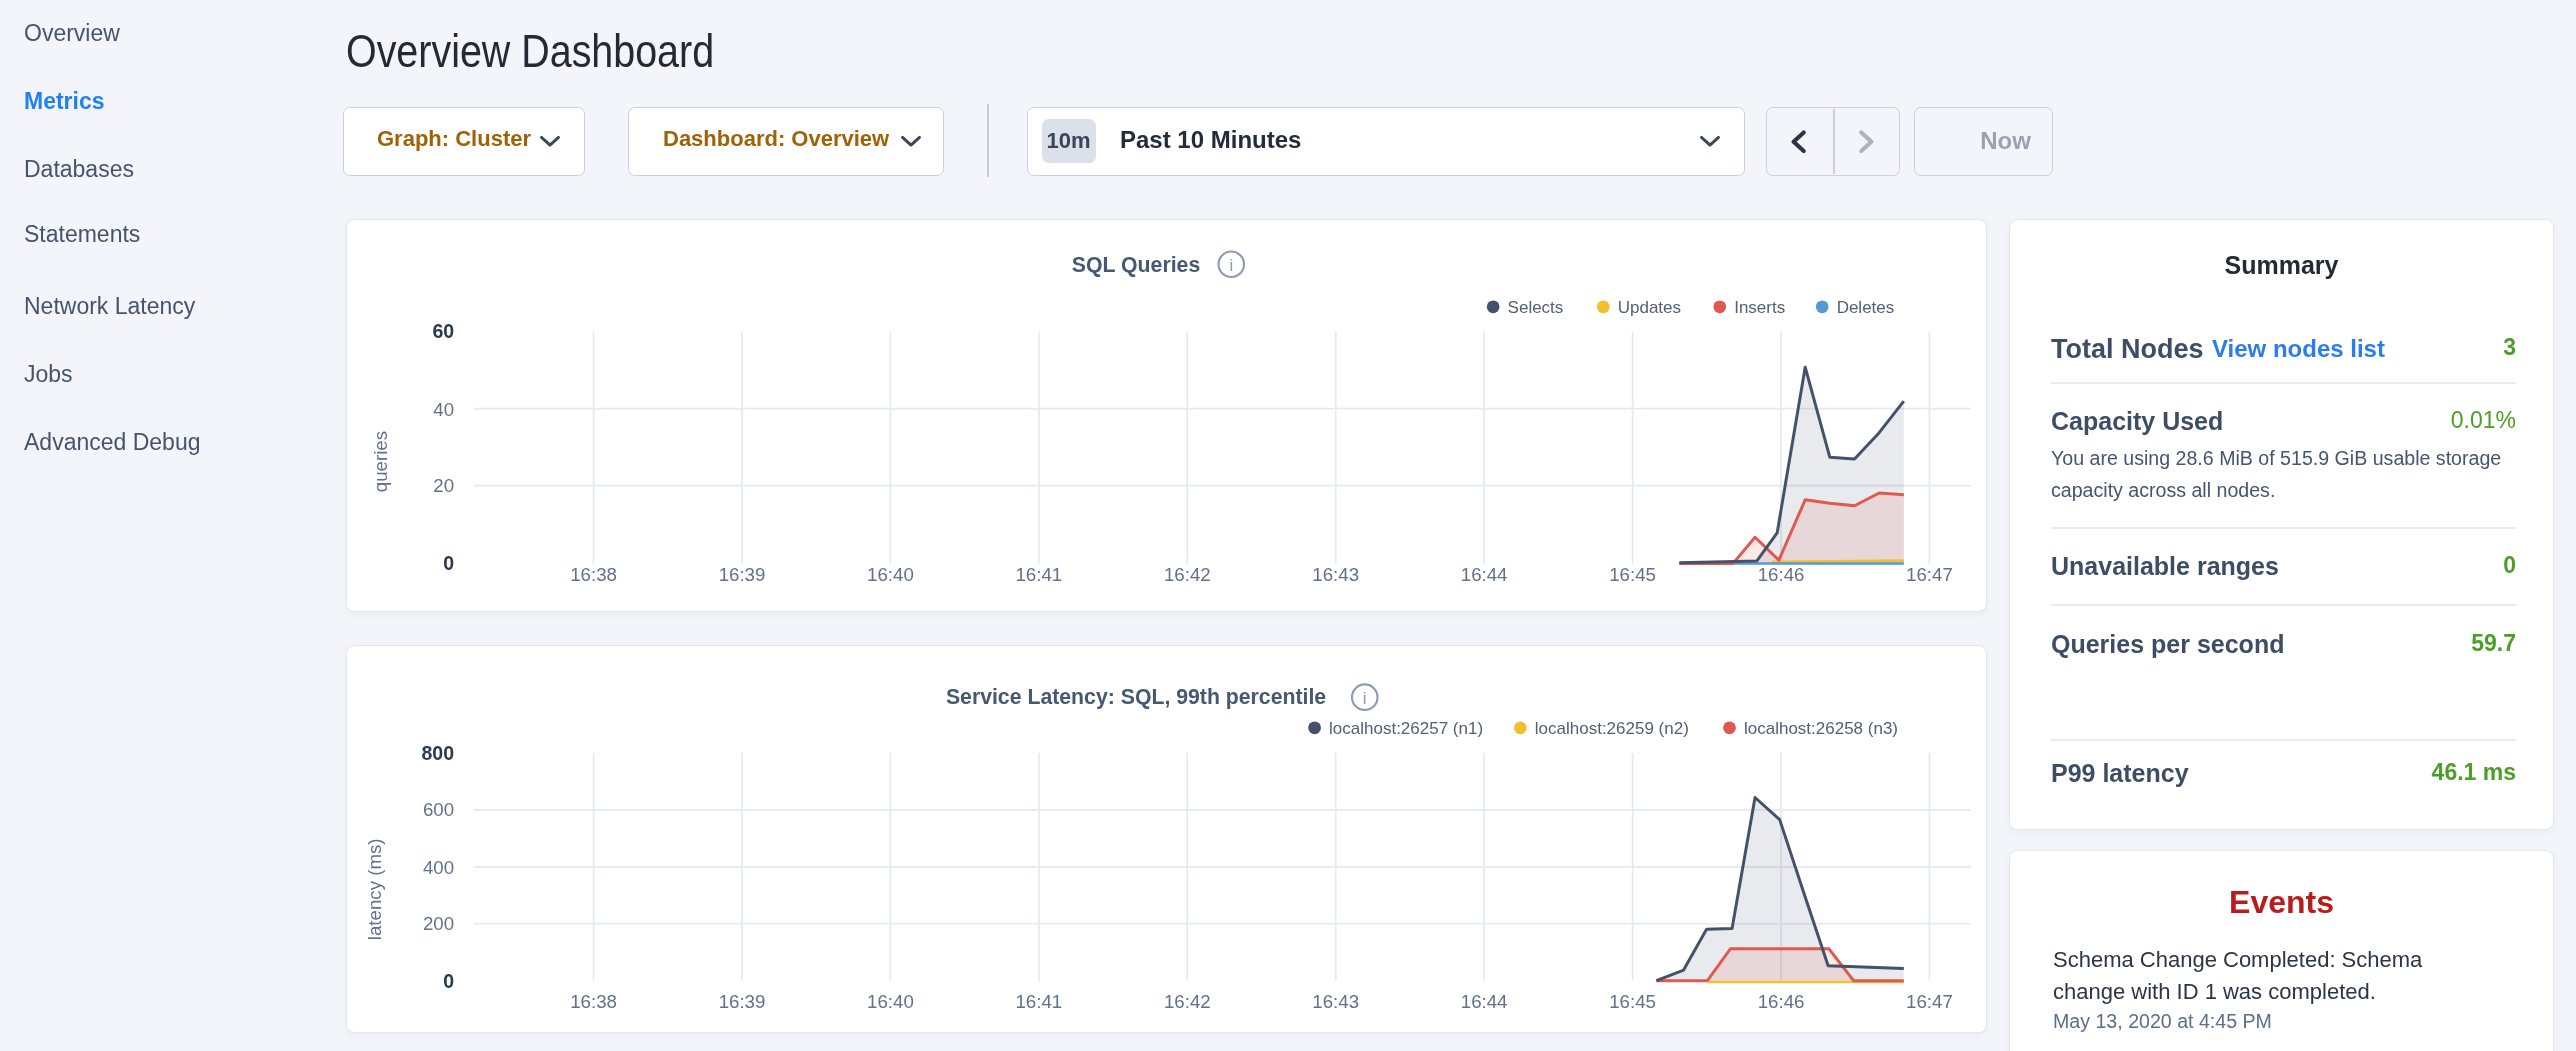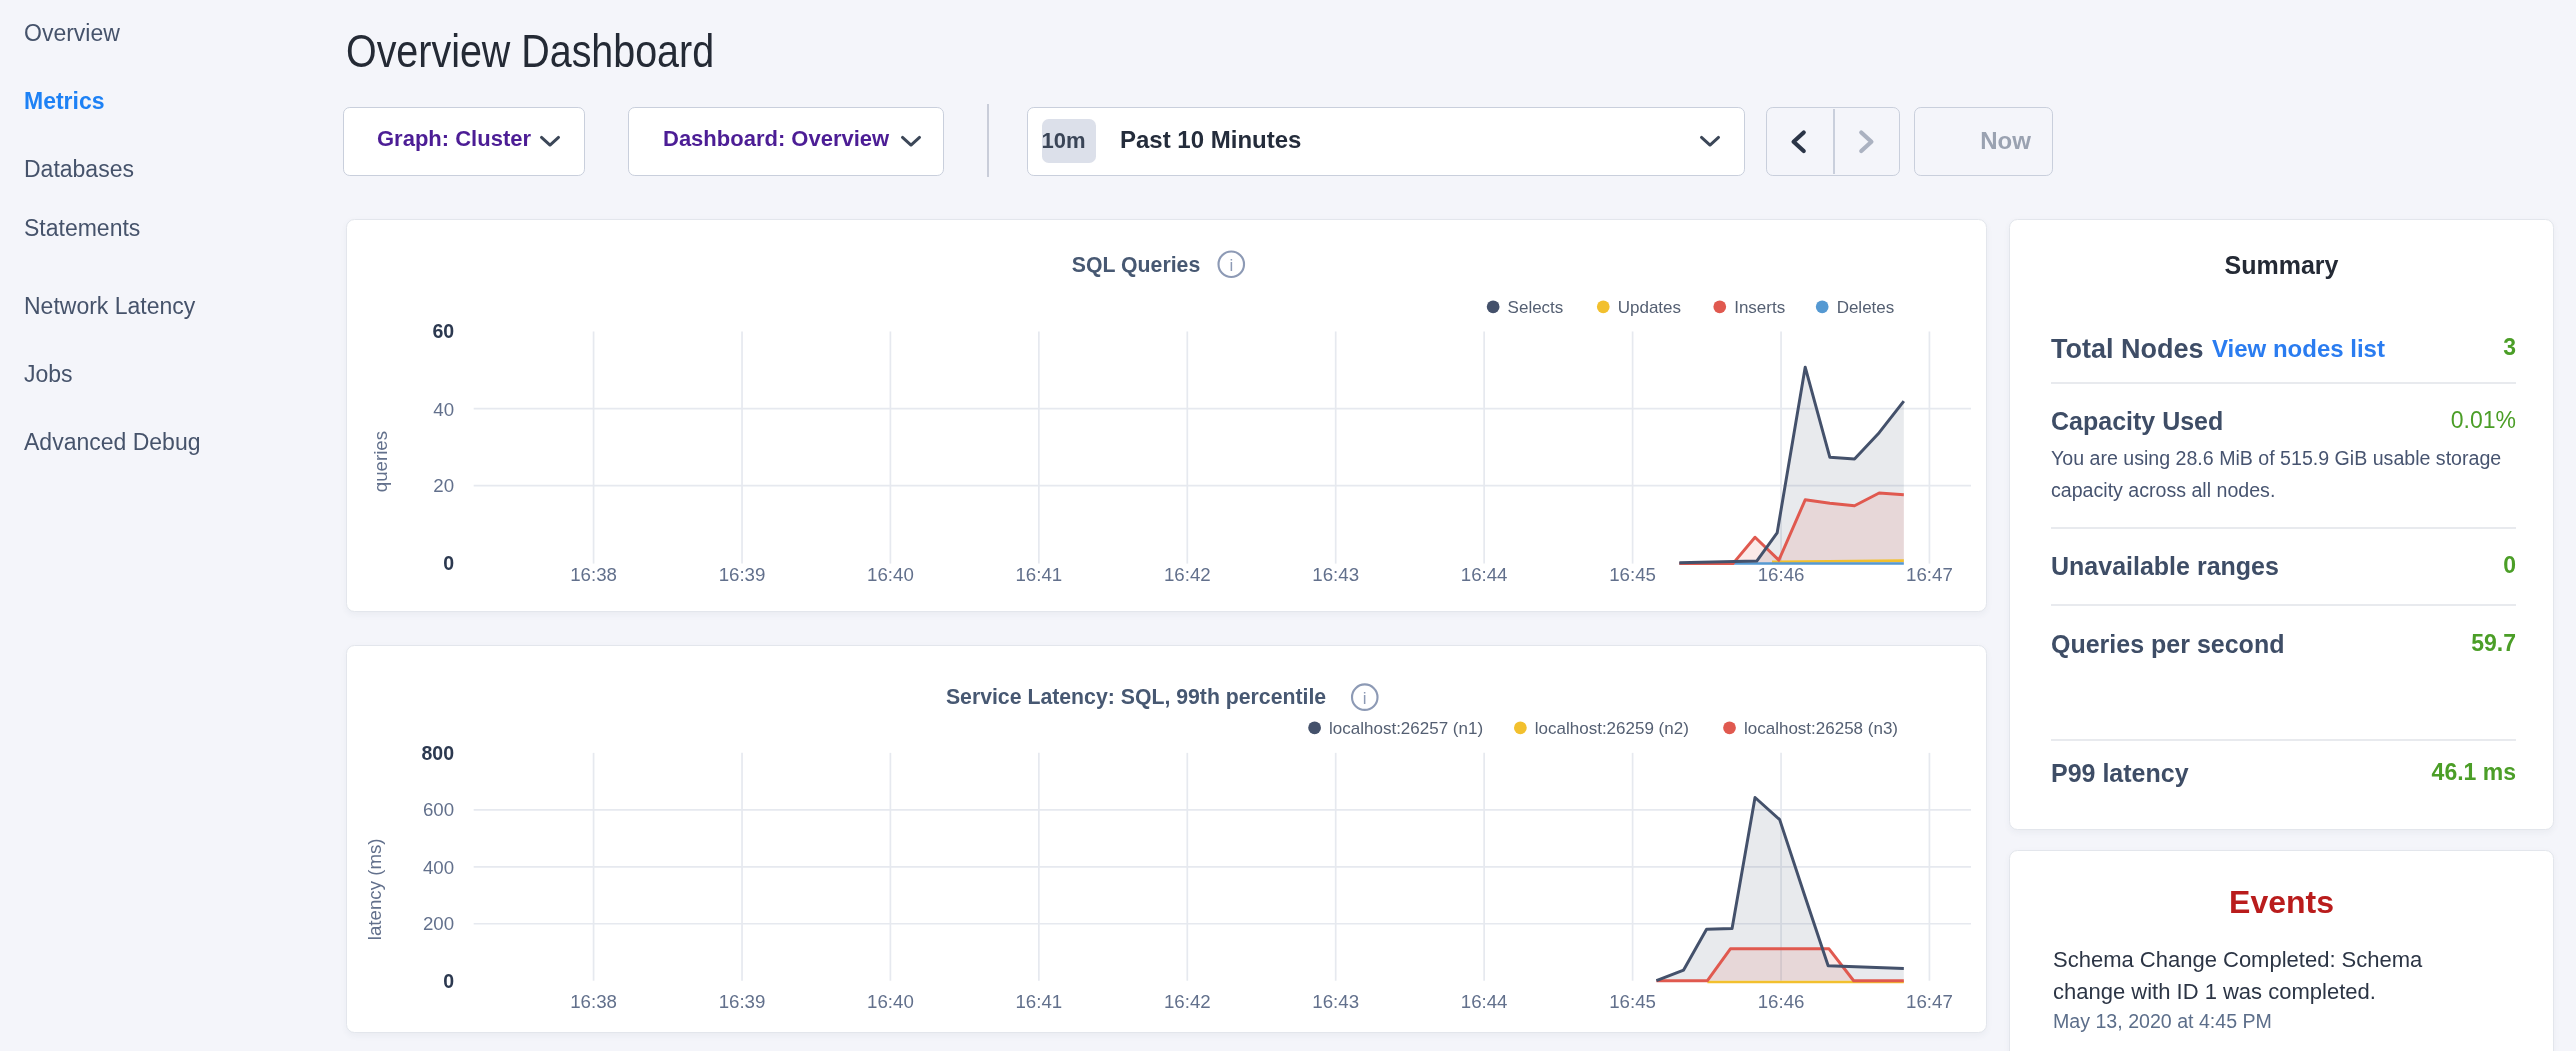--- a/index.html
+++ b/index.html
@@ -1,46 +1,46 @@
 <!DOCTYPE html>
 <html style="font-size:13.6px"><head><meta charset="utf-8"><style>
 * { margin:0; padding:0; box-sizing:border-box; }
 html,body { width:2576px; height:1051px; background:#f4f5fa; font-family:"Liberation Sans", sans-serif; position:relative; overflow:hidden; }
 .abs { position:absolute; }
 .card { position:absolute; background:#fff; border:1.7px solid #e3e6ec; border-radius:8.5px; box-shadow:0 2.6px 6.8px rgba(60,70,90,0.05); }
 .nav { position:absolute; left:24px; font-size:23px; color:#46536b; }
 .tbtn { position:absolute; top:107px; height:69px; background:#fff; border:1.7px solid #c9cfdc; border-radius:6.8px; }
-.tlabel { font-size:22px; font-weight:bold; color:#4c1d95; }
+.tlabel { font-size:22px; font-weight:bold; color:#a16207; }
 </style></head>
 <body>
 <div class="nav" style="top:20.4px;">Overview</div>
 <div class="nav" style="top:88px; color:#1d81f5; font-weight:bold;">Metrics</div>
 <div class="nav" style="top:156px;">Databases</div>
-<div class="nav" style="top:215px;text-align:right;">Statements</div>
+<div class="nav" style="top:221px;text-align:right;">Statements</div>
 <div class="nav" style="top:293px;">Network Latency</div>
 <div class="nav" style="top:361px;">Jobs</div>
 <div class="nav" style="top:429px;">Advanced Debug</div>
 
 <div class="abs" style="left:346px; top:24px; font-size:46px; color:#242a35; transform:scaleX(0.857); transform-origin:left;">Overview Dashboard</div>
 
 <div class="tbtn" style="left:343px; width:242px;">
   <span class="abs tlabel" style="left:33px; top:18px;">Graph: Cluster</span>
   <span class="abs" style="left:194px; top:25.5px;"><svg width="24" height="15.3" viewBox="0 0 28 18">
         <path d="M4,4 L14,13 L24,4" fill="none" stroke="#3c4758" stroke-width="3.5" stroke-linecap="round" stroke-linejoin="round"></path>
       </svg></span>
 </div>
 <div class="tbtn" style="left:628px; width:316px;">
   <span class="abs tlabel" style="left:34px; top:18px;">Dashboard: Overview</span>
   <span class="abs" style="left:270px; top:25.5px;"><svg width="24" height="15.3" viewBox="0 0 28 18">
         <path d="M4,4 L14,13 L24,4" fill="none" stroke="#3c4758" stroke-width="3.5" stroke-linecap="round" stroke-linejoin="round"></path>
       </svg></span>
 </div>
 <div class="abs" style="left:987px; top:104px; width:1.7px; height:73px; background:#c9cdd9;"></div>
 <div class="tbtn" style="left:1027px; width:718px;">
-  <span class="abs" style="left:13.6px; top:11px; width:54px; height:44px; background:#dce0ea; border-radius:6.8px; text-align:left; line-height:44px; font-size:22px; font-weight:bold; color:#3a4557;">10m</span>
+  <span class="abs" style="left:13.6px; top:11px; width:54px; height:44px; background:#dce0ea; border-radius:6.8px; text-align:center; line-height:44px; font-size:22px; font-weight:bold; color:#3a4557;">10m</span>
   <span class="abs" style="left:92px; top:18px; font-size:24px; font-weight:bold; color:#242c3b;">Past 10 Minutes</span>
   <span class="abs" style="left:670px; top:25.5px;"><svg width="24" height="15.3" viewBox="0 0 28 18">
         <path d="M4,4 L14,13 L24,4" fill="none" stroke="#3c4758" stroke-width="3.5" stroke-linecap="round" stroke-linejoin="round"></path>
       </svg></span>
 </div>
 <div class="tbtn" style="left:1766px; width:134px; background:transparent;"></div>
 <div class="abs" style="left:1833px; top:109px; width:1.7px; height:65px; background:#c9cfdc;"></div>
 <svg class="abs" style="left:1786px; top:129px;" width="27" height="25.5" viewBox="0 0 32 30">
     <path d="M21,4 L9,15 L21,26" fill="none" stroke="#2b3547" stroke-width="5" stroke-linecap="round" stroke-linejoin="round"></path>
   </svg>

